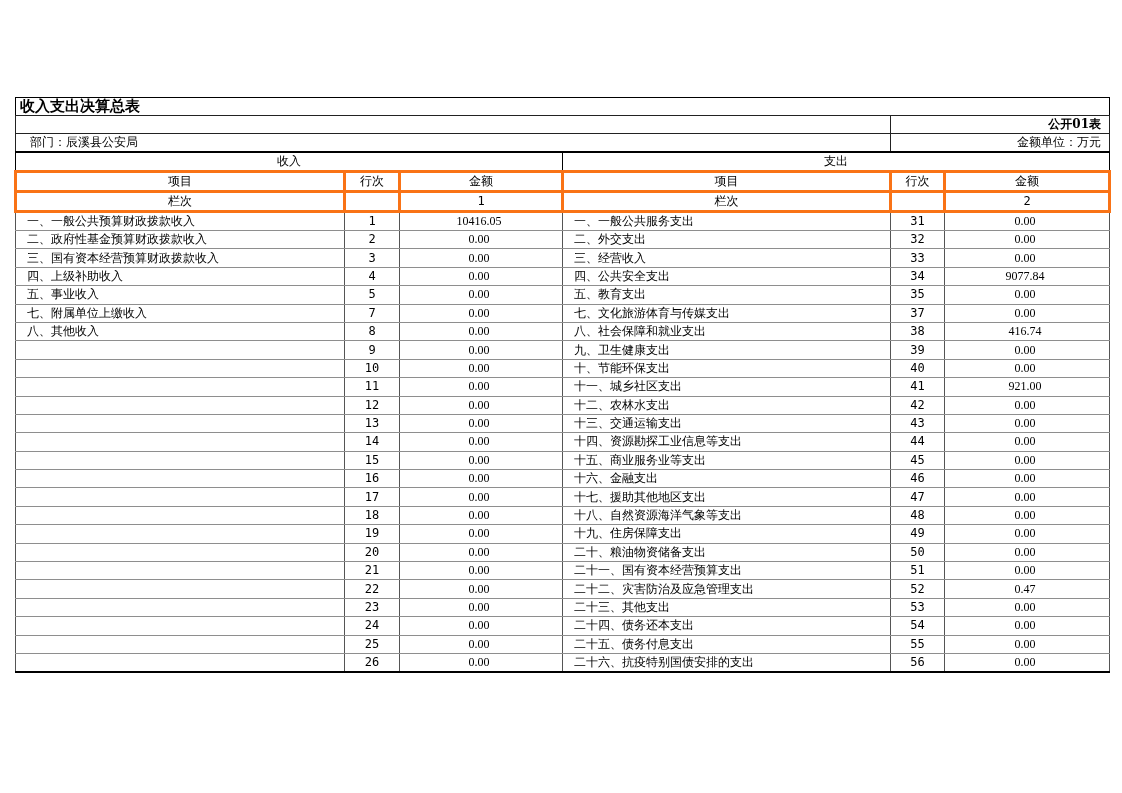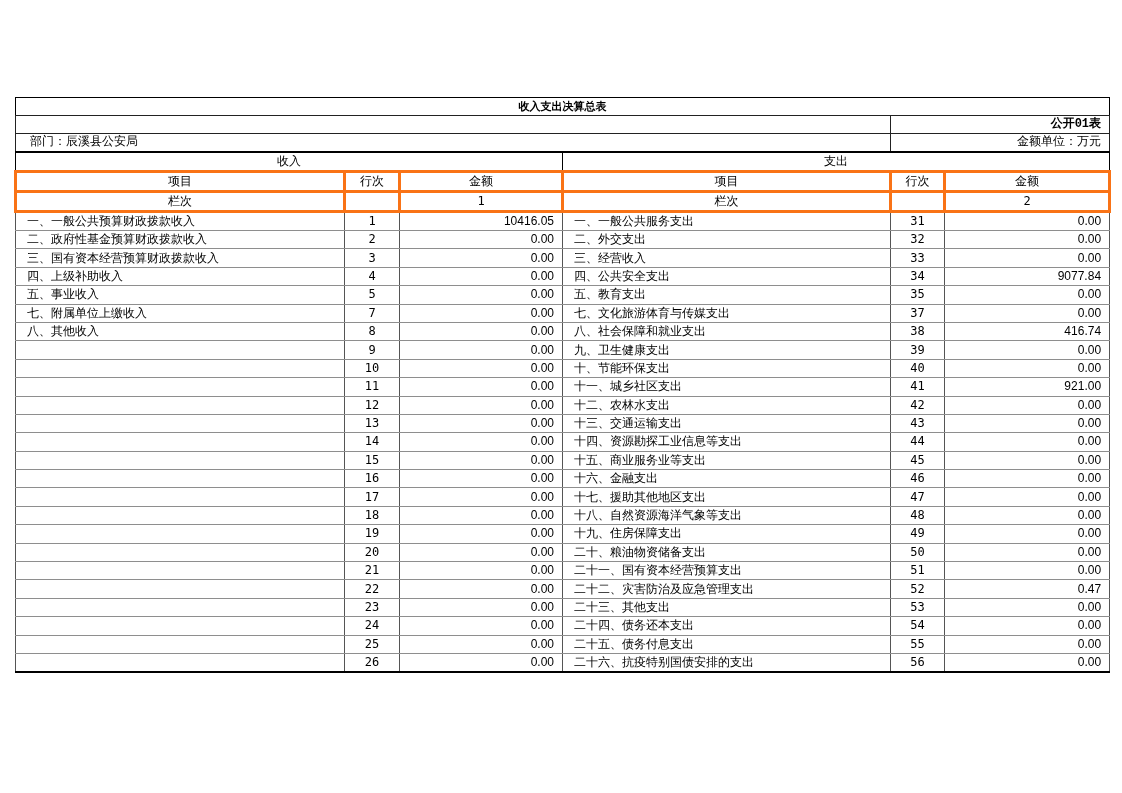--- a/index.html
+++ b/index.html
@@ -26,27 +26,25 @@
     font-size: 12px;
     line-height: 17px;
     height: 18px;
     overflow: hidden;
     white-space: nowrap;
     box-sizing: border-box;
   }
   
   .title-row td {
     font-weight: bold;
-    font-size: 11px;
-    text-align: center;
+    font-size: 15px;
     border-bottom: 1px solid #222;
   }
   .code-row td, .dept-row td {
     border: 1px solid #222;
-    font-family: Liberation Mono, monospace;
   }
   .code-cell { text-align: right; font-weight: bold; padding-right: 8px; }
   .unit-cell { text-align: right; padding-right: 8px; }
   .dept-cell { text-align: left; padding-left: 14px; }
   
   .section-row td {
     text-align: center;
     border: 1px solid #000;
     border-top: 2px solid #000;
     border-bottom: 1px solid #000;
@@ -65,23 +63,23 @@
     border-bottom: 1px solid #8e8e8e;
     height: 18.4px;
   }
   tbody.rows tr:last-child td { border-bottom: 2px solid #000; }
   td.item { text-align: left; padding-left: 11px; }
   td.line {
     text-align: center;
     font-family: "DejaVu Sans Mono", "Liberation Mono", monospace;
   }
   td.amount {
-    text-align: right;
+    text-align: center;
     padding-right: 8px;
-    font-family: Liberation Sans, sans-serif;
+    font-family: Liberation Serif, serif;
     margin-left: 28px;
   }
 </style>
 </head>
 <body>
 
 <div class="sheet">
   <table class="acct">
     <colgroup>
       <col style="width:329px">

